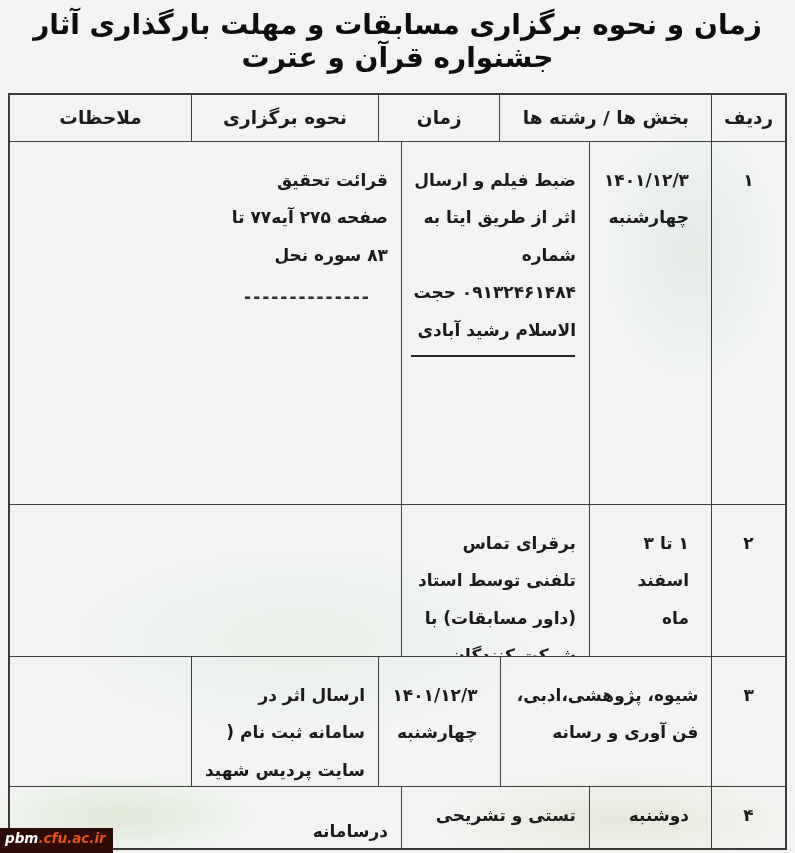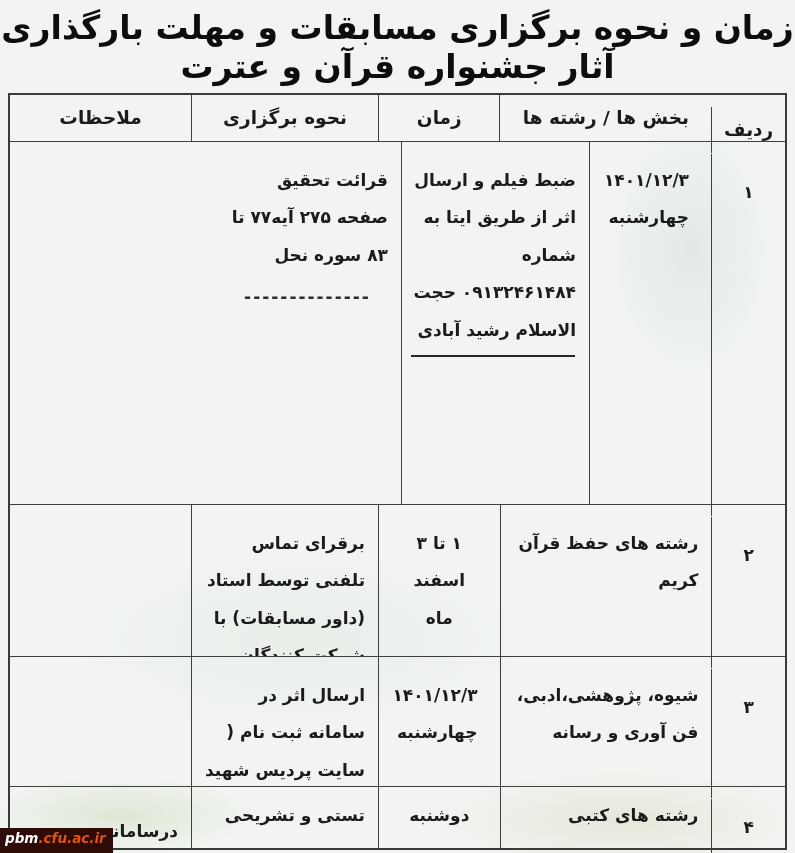--- a/index.html
+++ b/index.html
@@ -8,39 +8,39 @@
     font-family:"DejaVu Sans",sans-serif;direction:rtl;color:#1b1b1b;
     background:
       radial-gradient(ellipse 190px 55px at 120px 815px, rgba(176,196,140,.28), transparent 70%),
       radial-gradient(ellipse 260px 70px at 620px 820px, rgba(205,190,150,.25), transparent 70%),
       radial-gradient(ellipse 120px 180px at 690px 250px, rgba(200,215,205,.35), transparent 70%),
       radial-gradient(ellipse 300px 120px at 300px 640px, rgba(215,225,215,.30), transparent 75%),
       #f1f4f1;
   }
   .title{
     position:absolute;top:8px;left:0;right:0;text-align:center;
-    font-size:33px;font-weight:700;color:#0d0d0d;letter-spacing:-.5px;
+    font-size:28px;font-weight:700;color:#0d0d0d;letter-spacing:-.5px;
   }
   .tbl{
     position:absolute;top:93px;right:8px;width:779px;height:757px;
     box-sizing:border-box;border:2px solid #3a3a3a;
   }
   .trow{display:flex;box-sizing:border-box;border-bottom:1.5px solid #3f3f3f;}
   .trow:last-child{border-bottom:none;}
   .h-head{height:47px}.h-r1{height:363px}.h-r2{height:152px}.h-r3{height:130px}.h-r4{height:61px}
   .cell{
     box-sizing:border-box;height:100%;overflow:hidden;
     border-left:1.5px solid #3f3f3f;
     font-size:17px;font-weight:700;line-height:2.2;
     padding:20px 13px 0 8px;text-align:right;
   }
   .cell.last{border-left:none;}
-  .c1{width:74px;text-align:center;padding:20px 4px 0;margin-top:12px;}
+  .c1{width:74px;text-align:center;padding:20px 4px 0;}
   .c2{width:213px;}
-  .c3{width:122px;text-align:center;padding:20px 22px 0;}
+  .c3{width:122px;text-align:right;padding:20px 22px 0;}
   .c4{width:188px;}
   .c5{width:182px;}
   .thead .cell{
     display:flex;align-items:center;justify-content:center;
     padding:8px;font-size:18.5px;text-align:center;
   }
   .line{display:block;}
   .dashes{
     display:block;letter-spacing:2px;line-height:1.1;white-space:nowrap;
     overflow:hidden;text-align:center;font-weight:700;color:#2e2e2e;
@@ -90,23 +90,20 @@
         <div class="method-rule"></div>
       </div>
       <div class="cell c5 last">
         <p class="notes-p">قرائت تحقیق صفحه ۲۷۵ آیه۷۷ تا ۸۳ سوره نحل</p>
         <span class="dashes notes-divider">--------------</span>
       </div>
     </div>
 
     <div class="trow h-r2">
       <div class="cell c1">۲</div>
-      <div class="cell c2">
-        <span class="line">رشته های حفظ قرآن کریم</span>
-      </div>
       <div class="cell c3">
         <span class="line">۱ تا ۳ اسفند ماه</span>
       </div>
       <div class="cell c4">
         <span class="line">برقرای تماس تلفنی توسط استاد (داور مسابقات) با شرکت کنندگان</span>
       </div>
       <div class="cell c5 last"></div>
     </div>
 
     <div class="trow h-r3">
@@ -119,23 +116,20 @@
         <span class="line">چهارشنبه</span>
       </div>
       <div class="cell c4">
         <span class="line">ارسال اثر در سامانه ثبت نام ( سایت پردیس شهید بهشتی )</span>
       </div>
       <div class="cell c5 last"></div>
     </div>
 
     <div class="trow h-r4 r4">
       <div class="cell c1">۴</div>
-      <div class="cell c2">
-        <span class="line">رشته های کتبی</span>
-      </div>
       <div class="cell c3">
         <span class="line">دوشنبه</span>
       </div>
       <div class="cell c4">
         <span class="line">تستی و تشریحی</span>
       </div>
       <div class="cell c5 last">
         <span>درسامانه </span>
       </div>
     </div>

